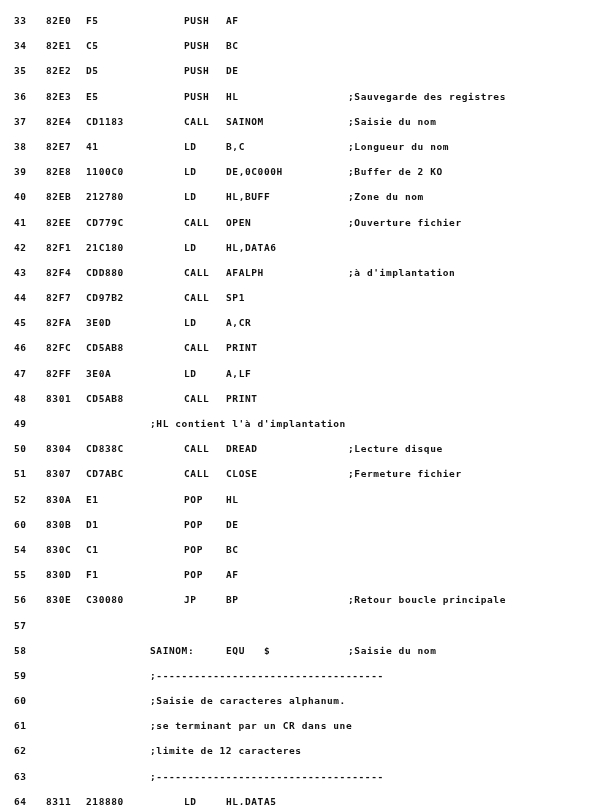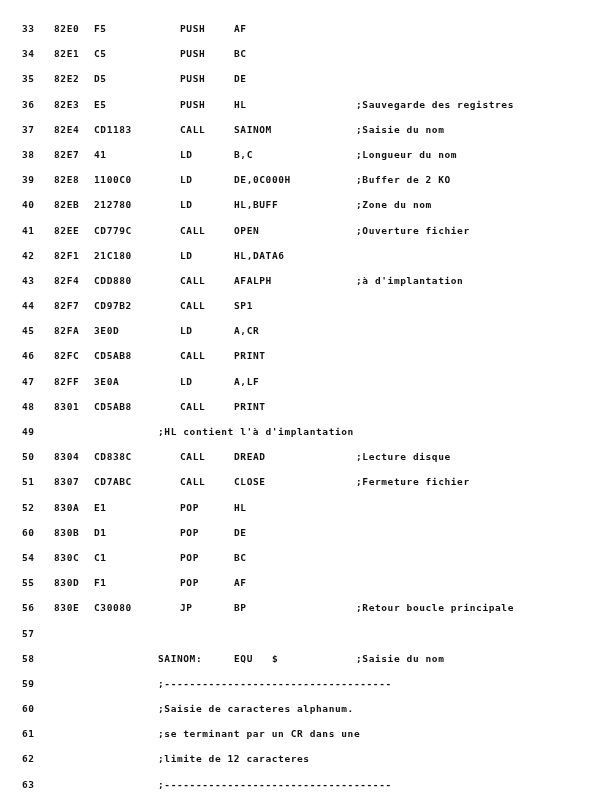--- a/index.html
+++ b/index.html
@@ -10,42 +10,42 @@
   body {
     width: 605px;
     height: 805px;
     overflow: hidden;
     font-family: "DejaVu Sans Mono", monospace;
   }
   #listing {
     position: relative;
     width: 605px;
     height: 805px;
-    padding: 16px;
+    padding: 8px;
     box-sizing: border-box;
   }
   .row {
     position: relative;
     height: 25.2px;
     line-height: 25.2px;
     white-space: pre;
     font-size: 9.5px;
     color: #111111;
     font-weight: bold;
     letter-spacing: 0.6px;
   }
   .col {
     position: absolute;
     top: 0;
     white-space: pre;
   }
   .c-num   { left: 6px;   width: 26px; text-align: left; }
   .c-addr  { left: 38px;  width: 34px; }
   .c-bytes { left: 78px;  width: 70px; }
-  .c-mnem  { left: 164px; width: 48px; }
+  .c-mnem  { left: 176px; width: 48px; }
   .c-oper  { left: 218px; width: 110px; }
   .c-com   { left: 340px; width: 260px; }
   
   #listing {
     filter: none;
   }
 </style>
 </head>
 <body>
 

